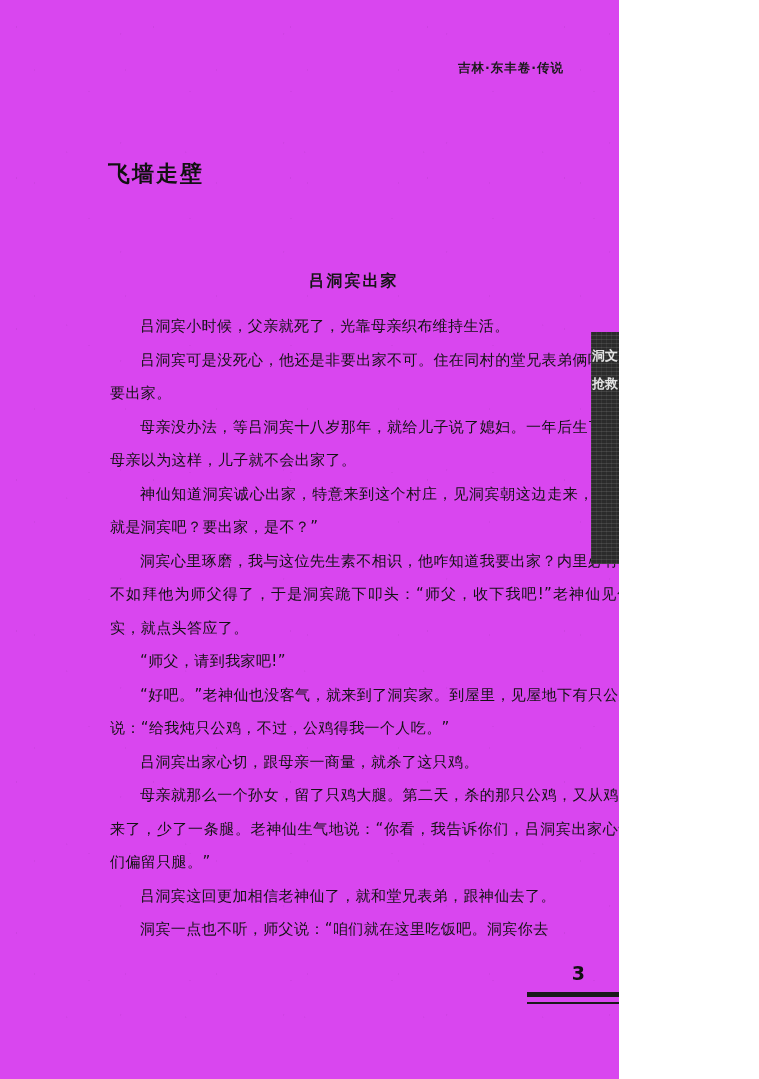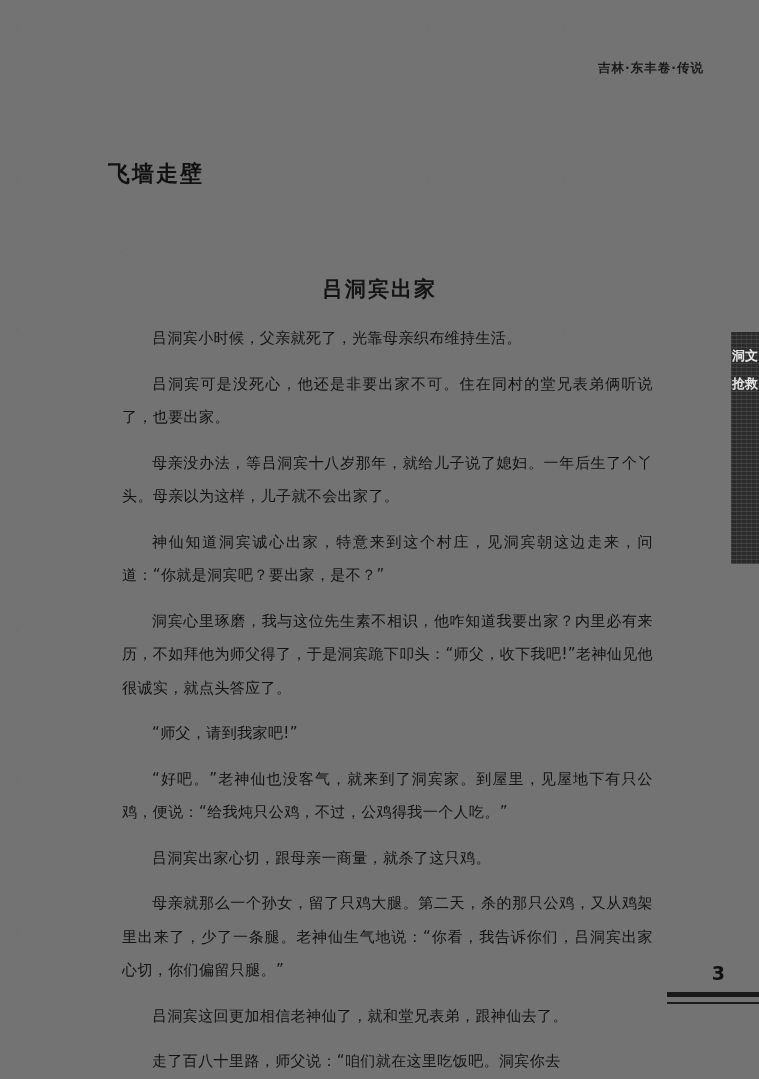--- a/index.html
+++ b/index.html
@@ -2,23 +2,23 @@
 <html><head>
 <meta charset="utf-8">
 <style>
   html, body {
     margin: 0;
     padding: 0;
     background: #ffffff;
   }
   .page {
     position: relative;
-    width: 759px;
+    width: 619px;
     height: 1079px;
-    background: #737373;
+    background: #d946ef;
     overflow: hidden;
     font-family: "DejaVu Sans", sans-serif;
   }
 
   
   .scan-noise {
     position: absolute;
     inset: 0;
     pointer-events: none;
     opacity: 0.5;
@@ -58,40 +58,41 @@
 
   
   .story-title {
     position: absolute;
     top: 258px;
     left: 0;
     width: 100%;
     text-align: center;
     font-family: Liberation Serif, serif;
     font-weight: bold;
-    font-size: 21px;
+    font-size: 16px;
     letter-spacing: 2px;
     color: #141414;
+    padding-left: 44px;
   }
 
   
   .body-text {
     position: absolute;
     top: 310px;
     left: 110px;
     width: 555px;
     font-family: "DejaVu Sans", sans-serif;
     font-size: 15px;
     line-height: 33.5px;
     color: #131313;
     text-align: justify;
     text-justify: inter-character;
   }
   .body-text p {
-    margin: 12px;
+    margin: 0;
     text-indent: 2em;
     letter-spacing: 0.4px;
   }
 
   
   .edge-band {
     position: absolute;
     top: 332px;
     right: 0;
     width: 28px;
@@ -166,21 +167,21 @@
     <p>吕洞宾小时候，父亲就死了，光靠母亲织布维持生活。</p>
     <p>吕洞宾可是没死心，他还是非要出家不可。住在同村的堂兄表弟俩听说了，也要出家。</p>
     <p>母亲没办法，等吕洞宾十八岁那年，就给儿子说了媳妇。一年后生了个丫头。母亲以为这样，儿子就不会出家了。</p>
     <p>神仙知道洞宾诚心出家，特意来到这个村庄，见洞宾朝这边走来，问道：“你就是洞宾吧？要出家，是不？”</p>
     <p>洞宾心里琢磨，我与这位先生素不相识，他咋知道我要出家？内里必有来历，不如拜他为师父得了，于是洞宾跪下叩头：“师父，收下我吧!”老神仙见他很诚实，就点头答应了。</p>
     <p>“师父，请到我家吧!”</p>
     <p>“好吧。”老神仙也没客气，就来到了洞宾家。到屋里，见屋地下有只公鸡，便说：“给我炖只公鸡，不过，公鸡得我一个人吃。”</p>
     <p>吕洞宾出家心切，跟母亲一商量，就杀了这只鸡。</p>
     <p>母亲就那么一个孙女，留了只鸡大腿。第二天，杀的那只公鸡，又从鸡架里出来了，少了一条腿。老神仙生气地说：“你看，我告诉你们，吕洞宾出家心切，你们偏留只腿。”</p>
     <p>吕洞宾这回更加相信老神仙了，就和堂兄表弟，跟神仙去了。</p>
-    <p>走了百八十里路，师父说：“咱们就在这里吃饭吧。洞宾你去</p>
+    <p>洞宾一点也不听，师父说：“咱们就在这里吃饭吧。洞宾你去</p>
   </div>
 
   <div class="edge-band">
     <div class="glyphs">洞文抢救</div>
     <div class="grain"></div>
   </div>
 
   <div class="folio">3</div>
   <div class="folio-rule"></div>
   <div class="folio-rule thin"></div>

